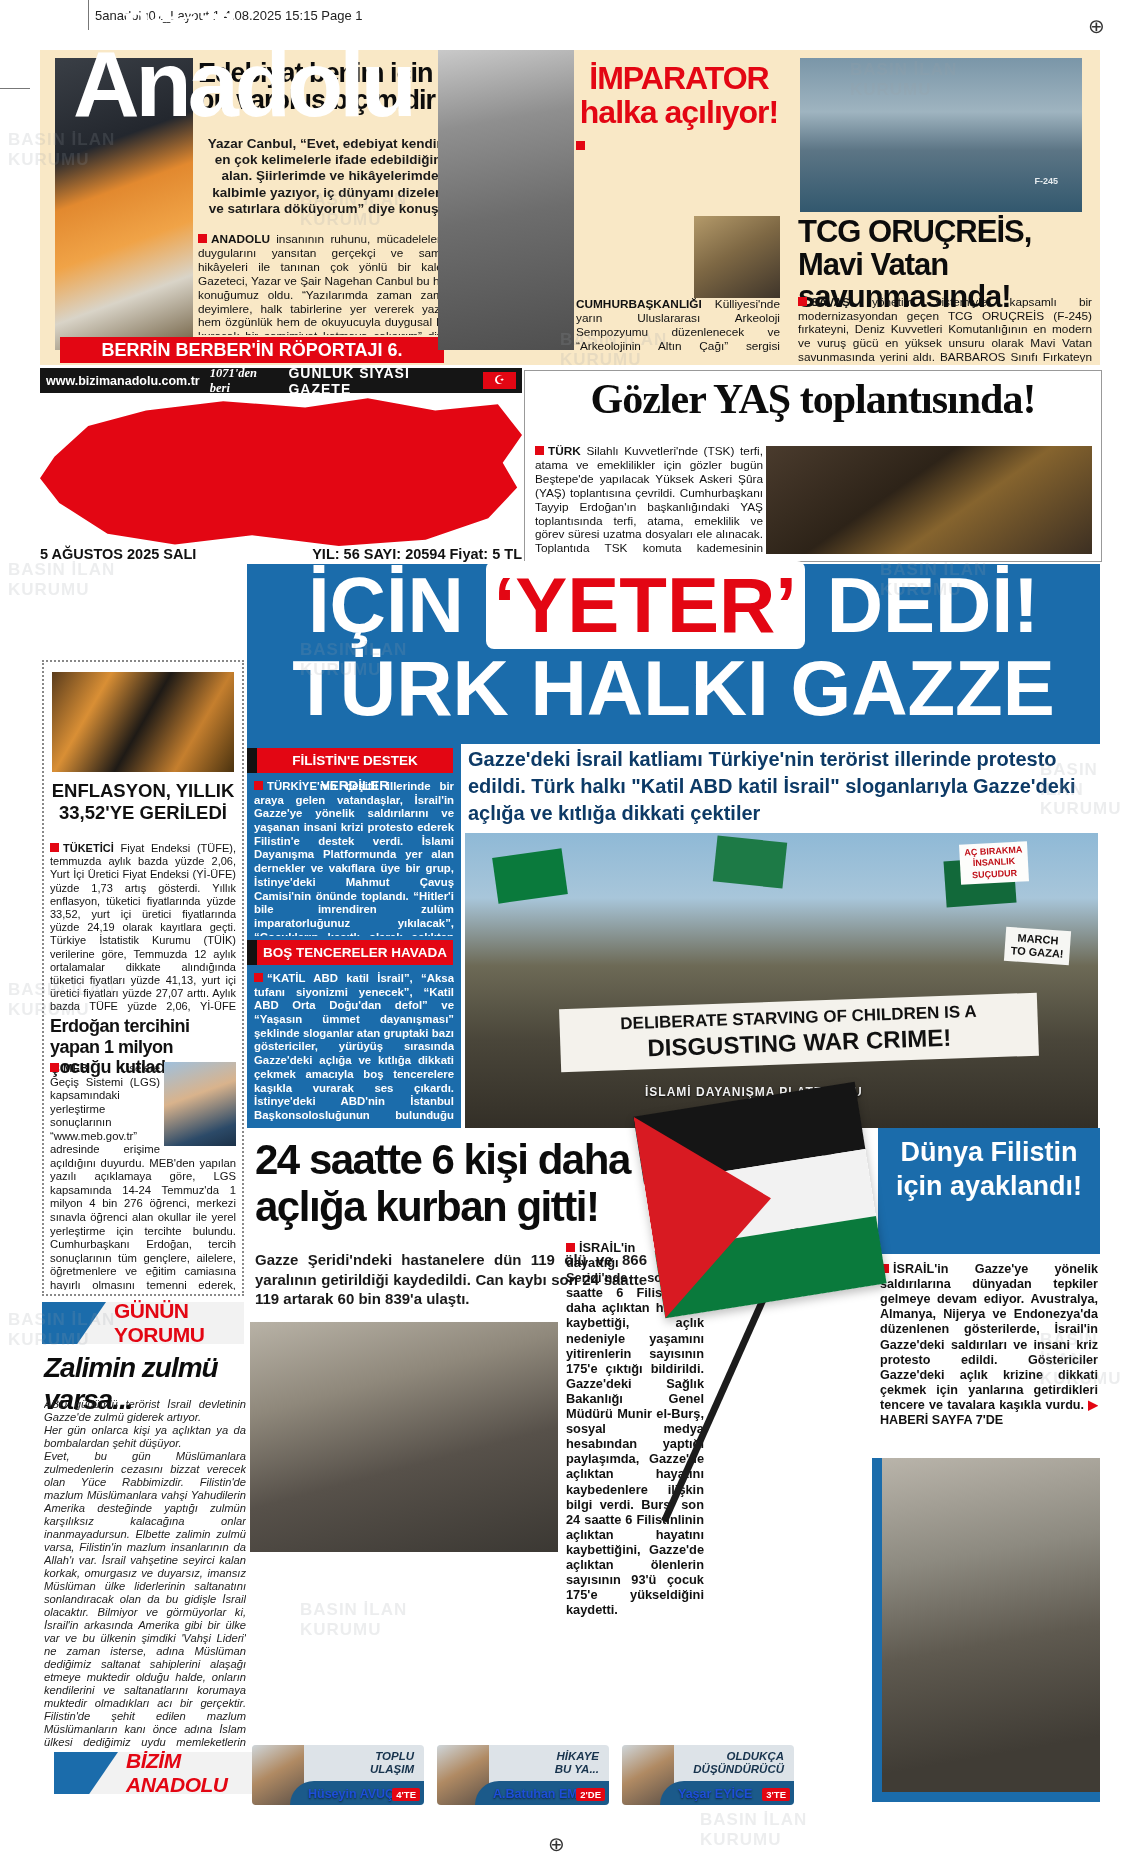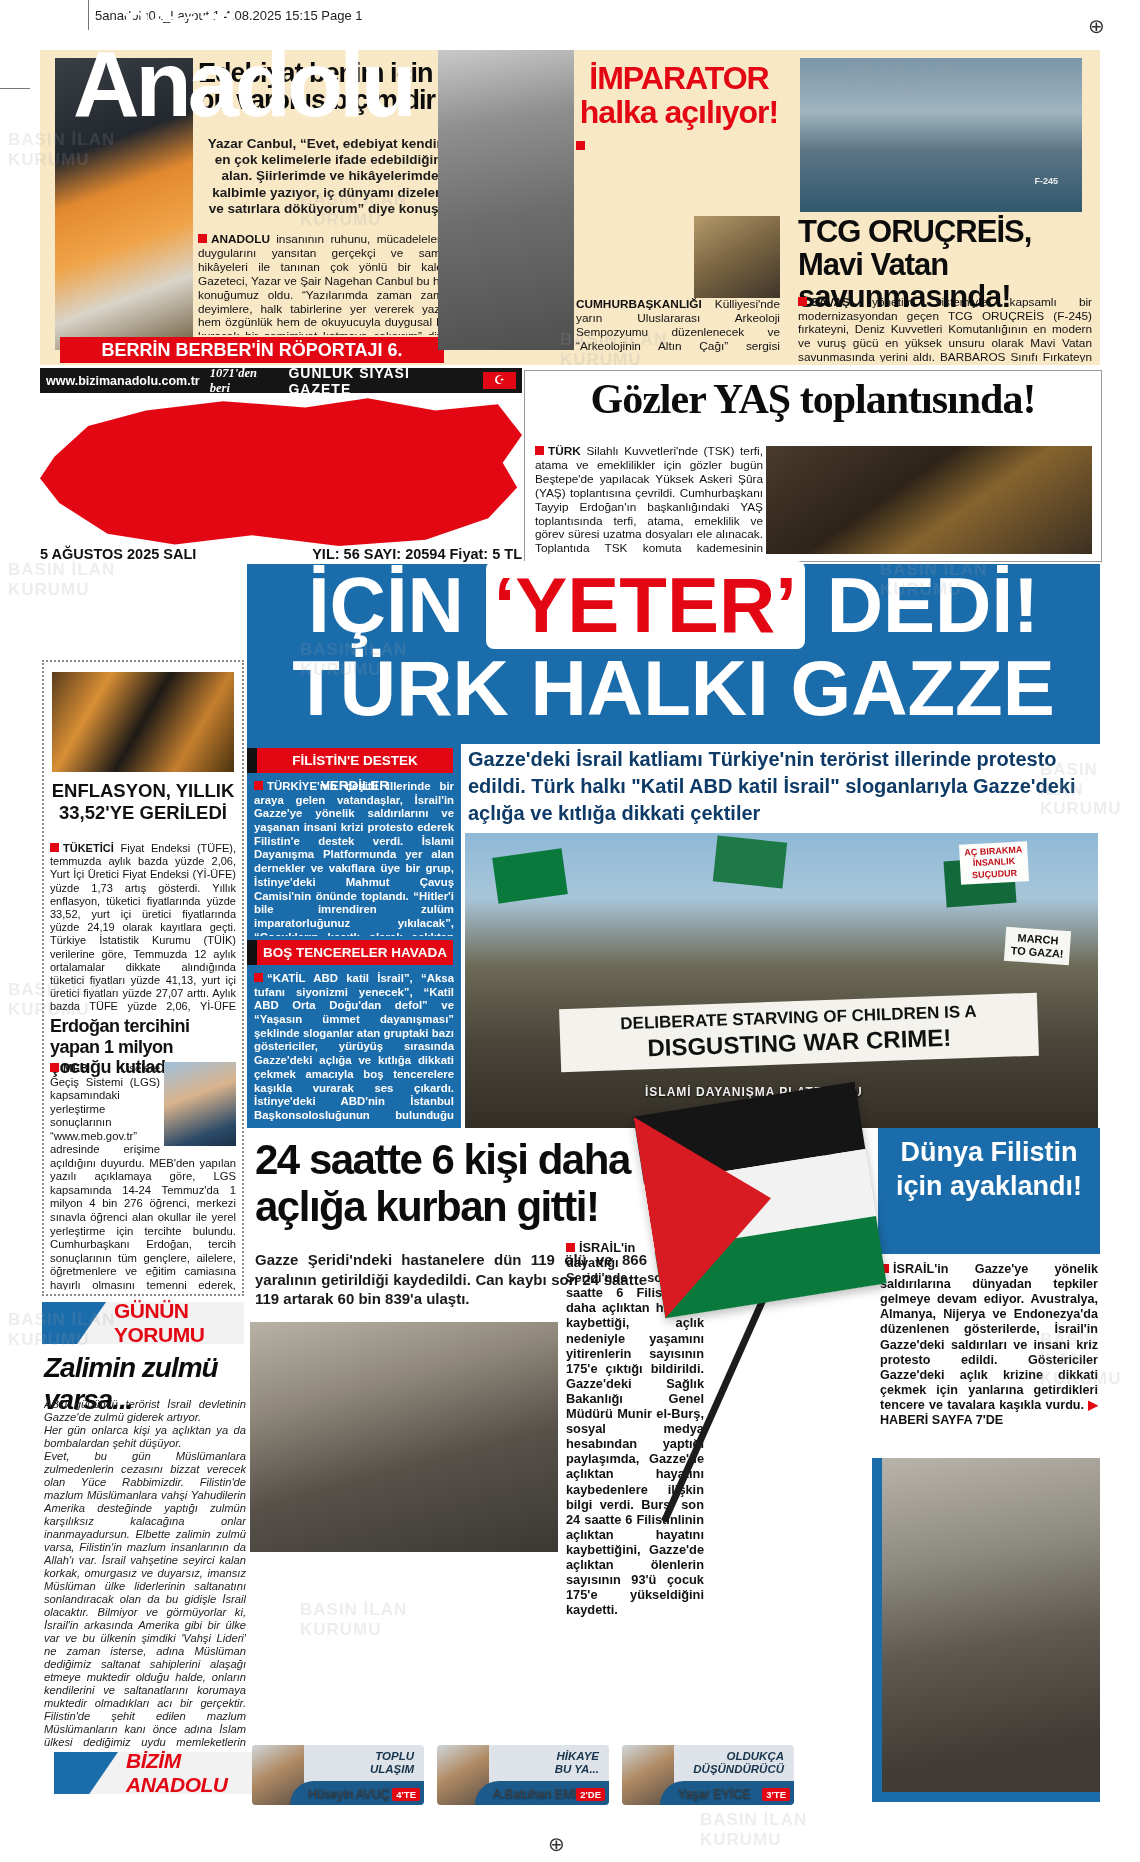--- a/index.html
+++ b/index.html
@@ -147,21 +147,21 @@
     background:linear-gradient(170deg,#b9b4aa 0%,#8d8a80 30%,#5f5a50 55%,#403c35 85%);}
   
   #cards{left:252px;top:1745px;width:560px;height:62px;display:flex;gap:13px;}
   .card{position:relative;width:172px;height:60px;background:#dde3e8;border-radius:4px;overflow:hidden;}
   .cphoto{position:absolute;left:0;top:0;width:52px;height:60px;
     background:linear-gradient(150deg,#cfd6da 0%,#b08a63 45%,#5d5148 100%);}
   .ctopic{position:absolute;right:10px;top:5px;text-align:right;font-style:italic;font-weight:800;
     font-size:11.5px;color:#17334d;line-height:1.15;white-space:pre-line;}
   .cswoosh{position:absolute;right:0;bottom:0;width:78%;height:24px;background:#1b5a8a;
     border-top-left-radius:70px;}
-  .cname{position:absolute;left:56px;bottom:4px;color:#404040;font-weight:400;font-size:12.5px;
+  .cname{position:absolute;left:56px;bottom:4px;color:#1d4ed8;font-weight:700;font-size:12.5px;
     text-shadow:0 1px 2px rgba(0,0,0,.6);}
   .cpage{position:absolute;right:4px;bottom:4px;background:#e30613;color:#fff;font-weight:800;
     font-size:9.5px;padding:1px 4px;border-radius:2px;}
 </style>
 </head>
 <body>
 
 <div class="page">
 
   <div class="abs" id="printHeader">5anadolu01_Layout 1  4.08.2025  15:15  Page 1</div>

